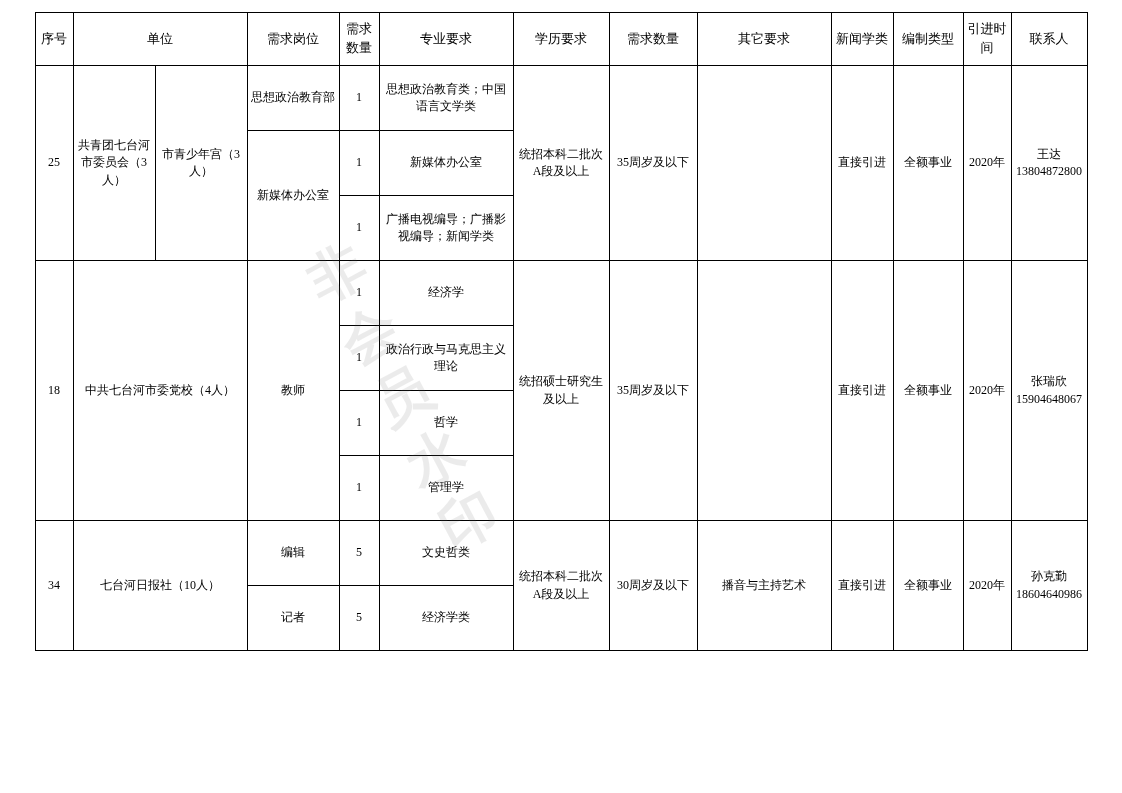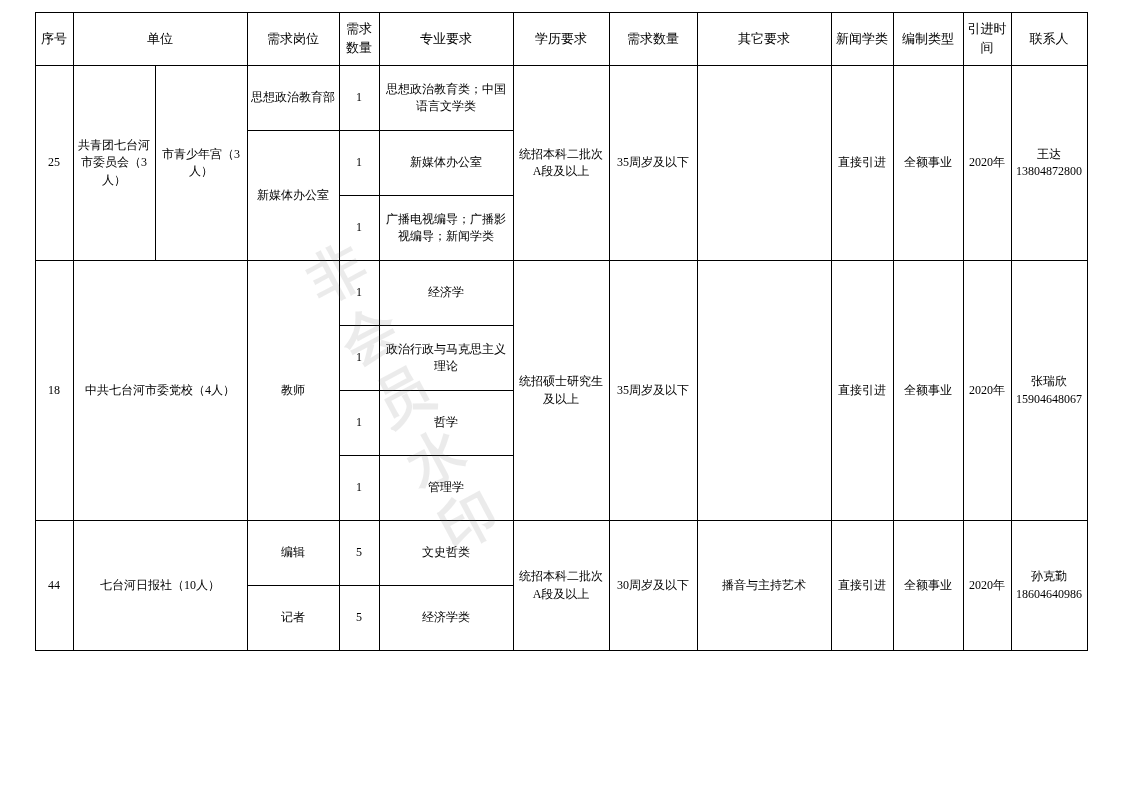--- a/index.html
+++ b/index.html
@@ -161,21 +161,21 @@
       <tr>
         <td class="cell-tall">1</td>
         <td class="cell-tall">哲学</td>
       </tr>
       <tr>
         <td class="cell-tall">1</td>
         <td class="cell-tall">管理学</td>
       </tr>
 
       <tr>
-        <td rowspan="2">44</td>
+        <td rowspan="2">34</td>
         <td colspan="2" rowspan="2">七台河日报社（10人）</td>
         <td class="cell-tall">编辑</td>
         <td class="cell-tall">5</td>
         <td class="cell-tall">文史哲类</td>
         <td rowspan="2">统招本科二批次A段及以上</td>
         <td rowspan="2">30周岁及以下</td>
         <td rowspan="2">播音与主持艺术</td>
         <td rowspan="2">直接引进</td>
         <td rowspan="2">全额事业</td>
         <td rowspan="2">2020年</td>

